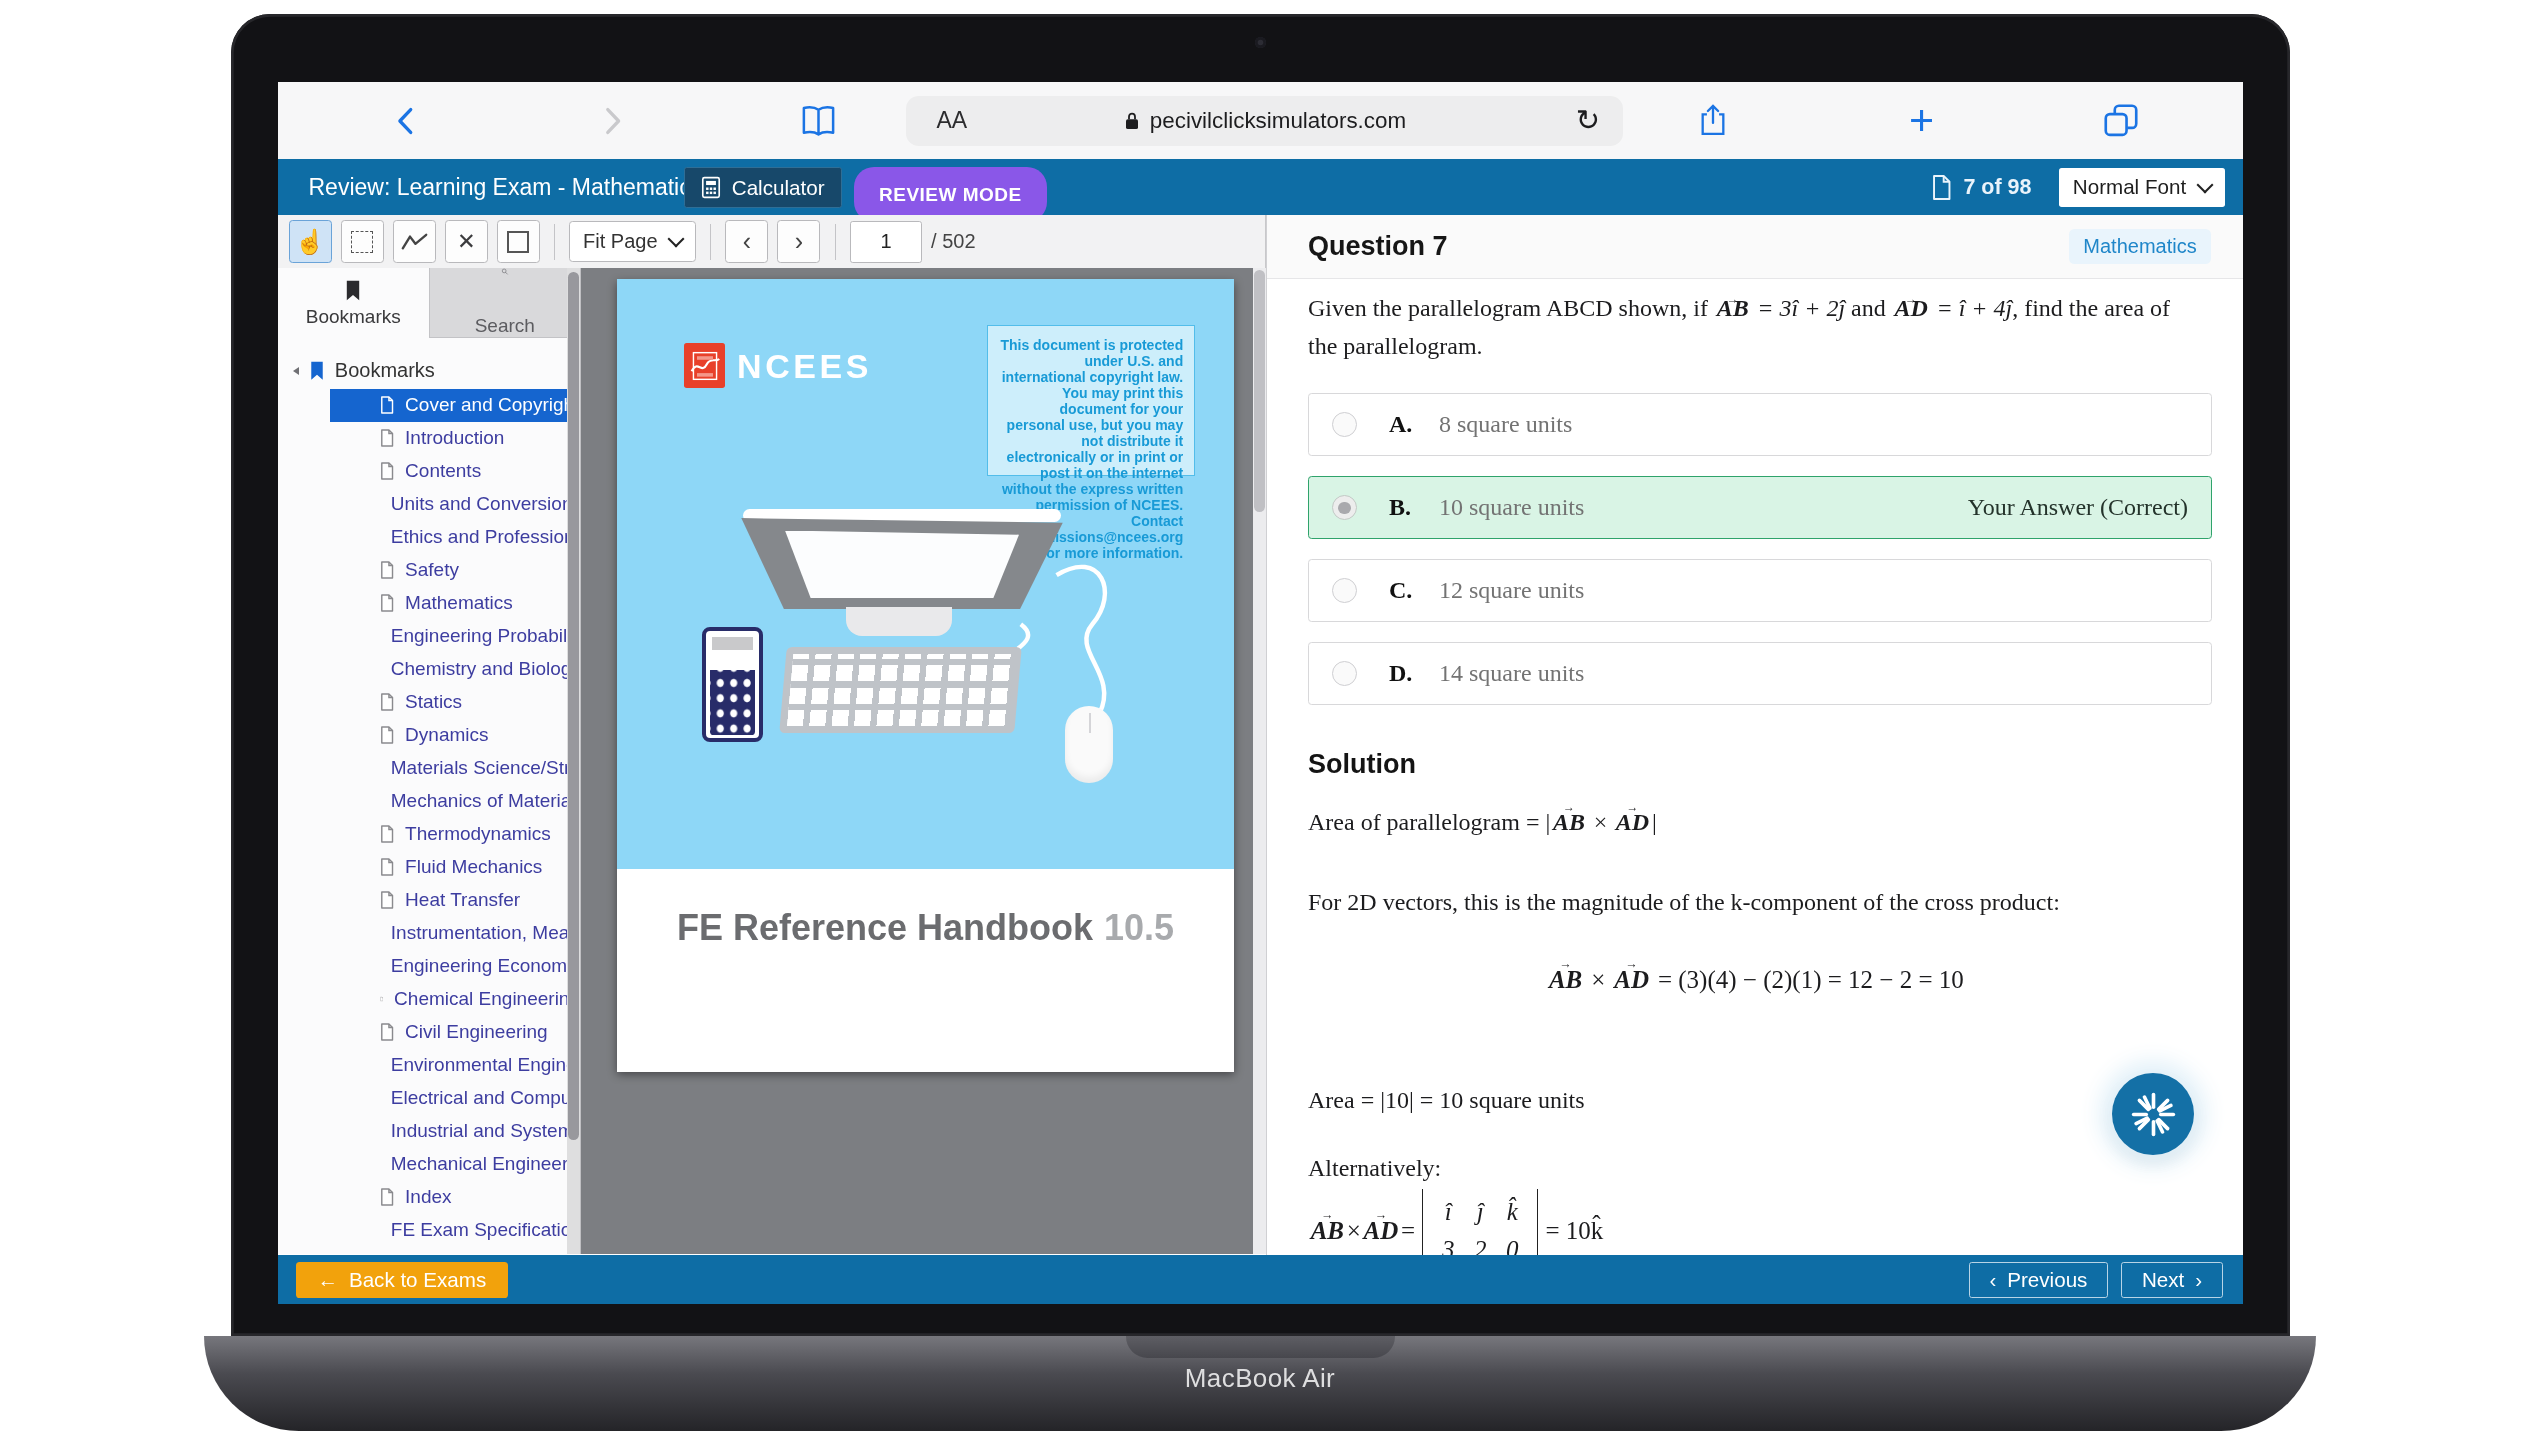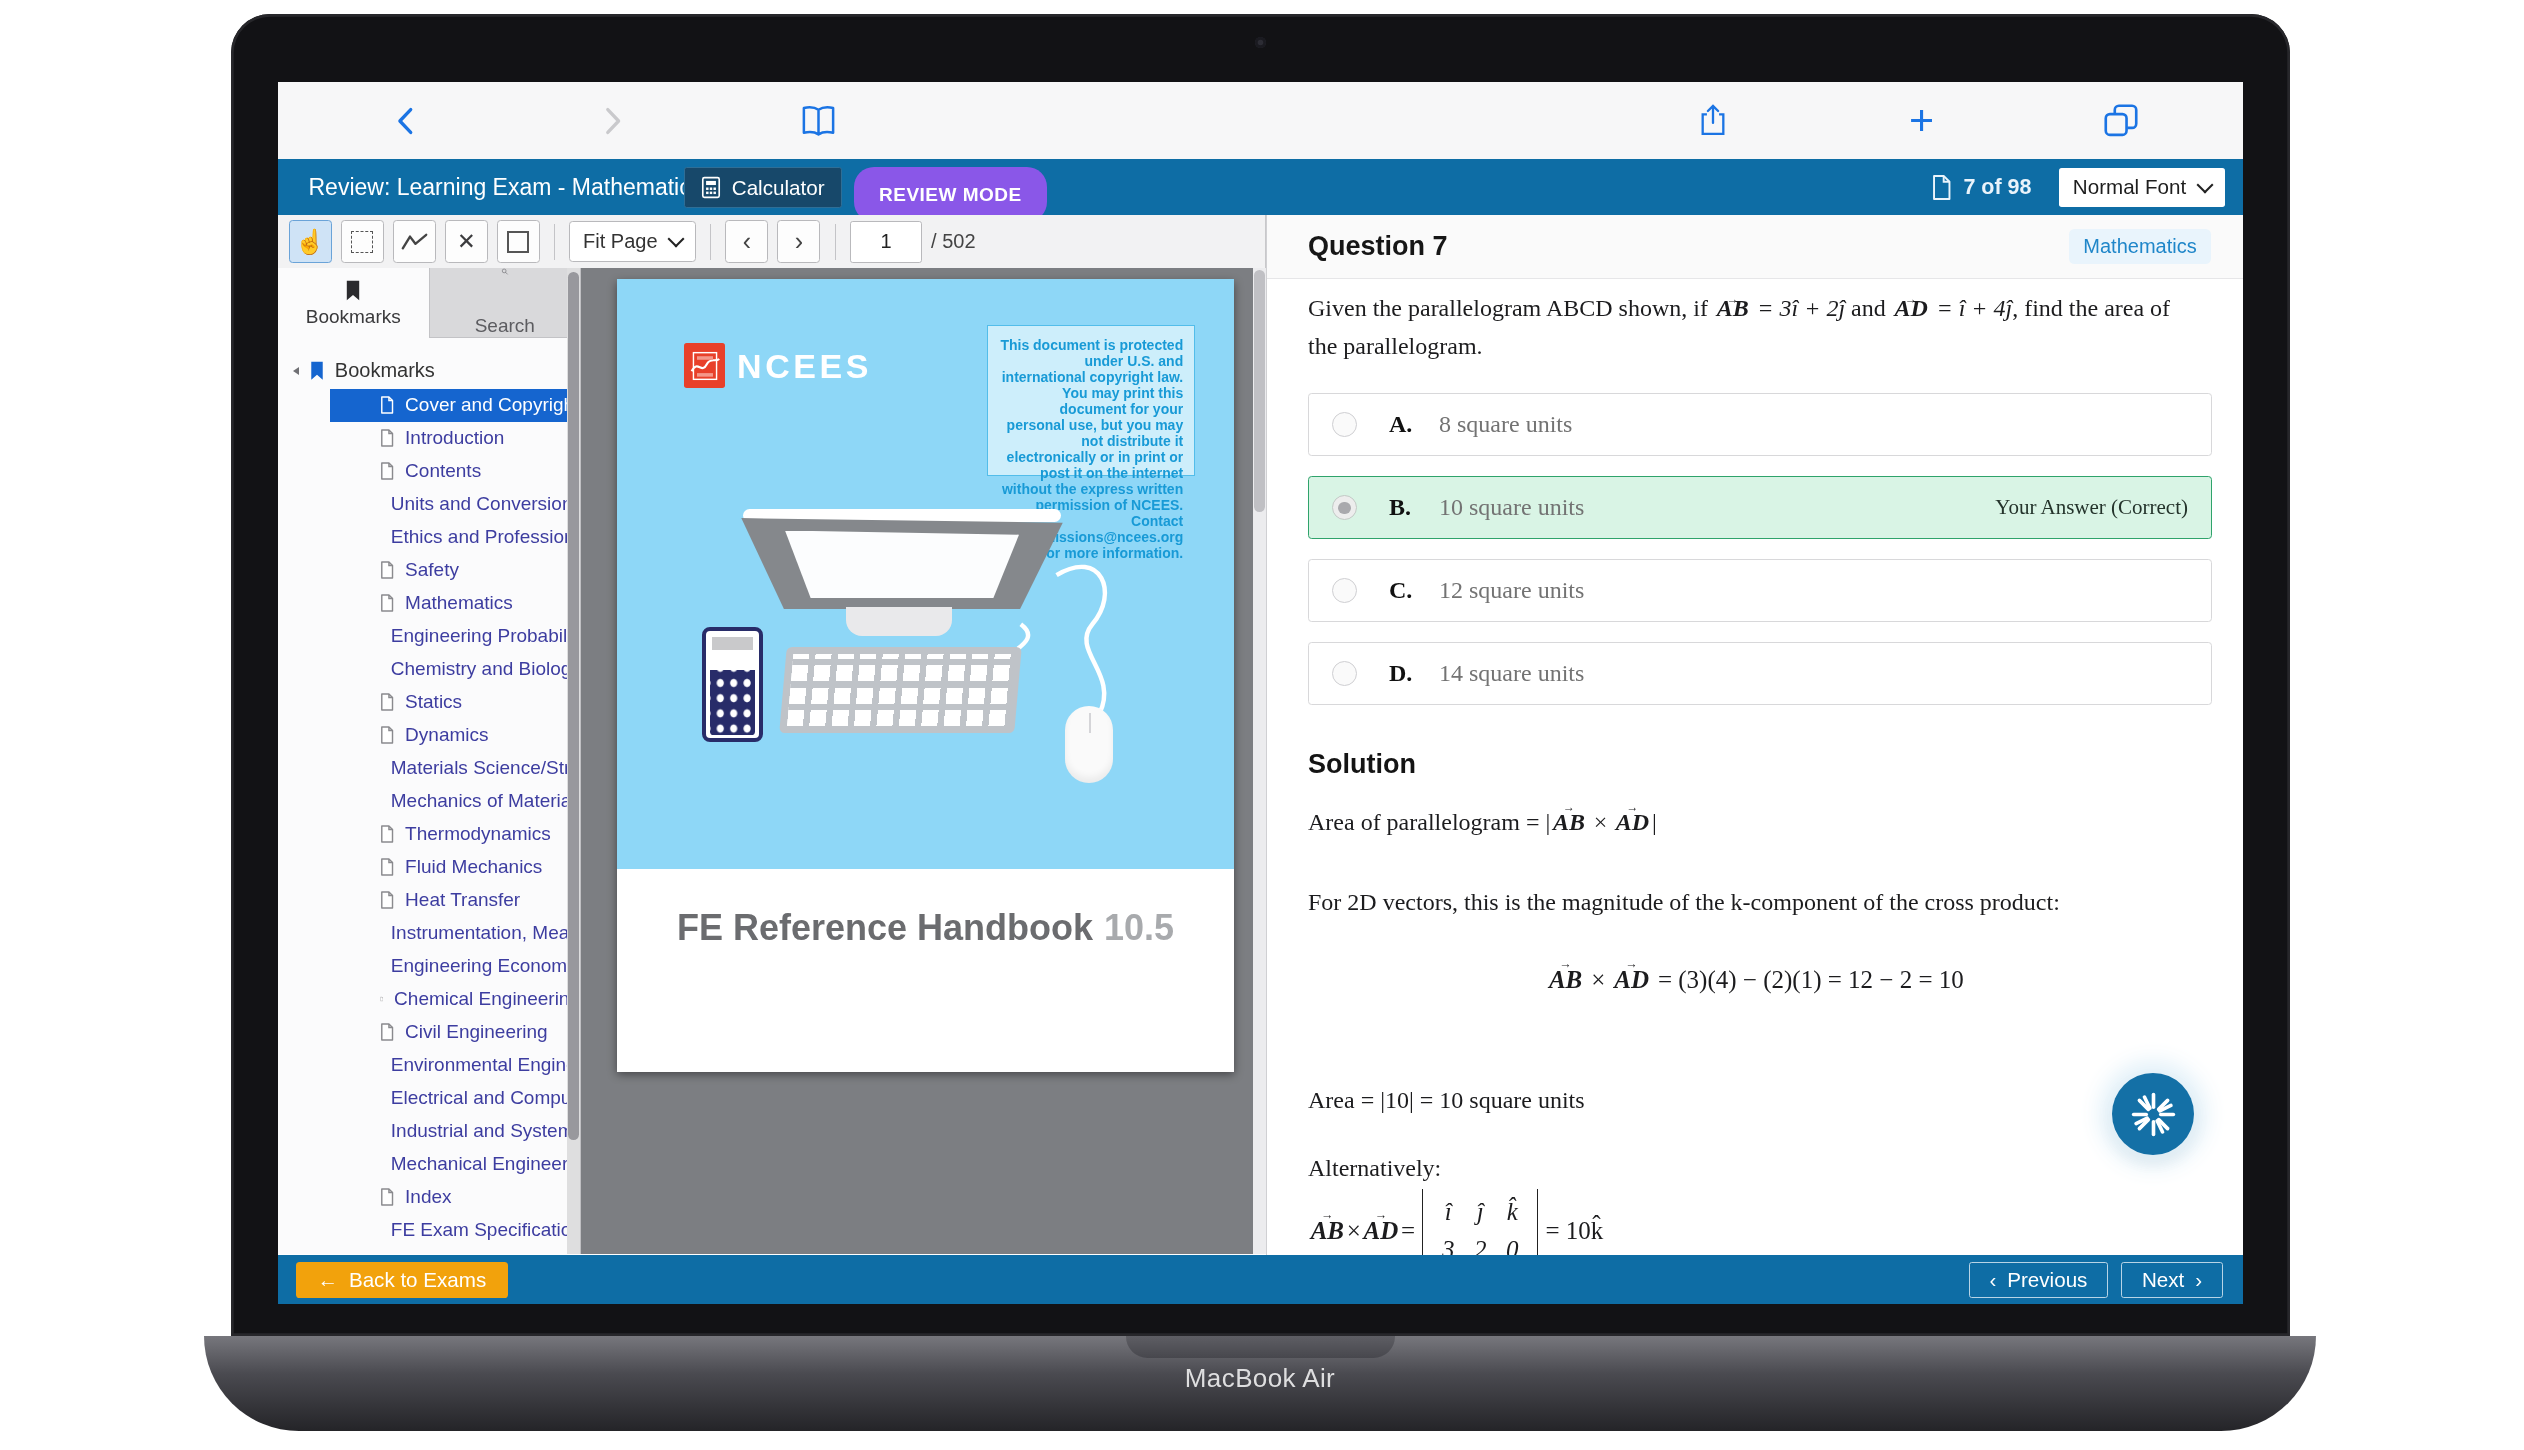--- a/index.html
+++ b/index.html
@@ -128,21 +128,21 @@
   .options{position:absolute;left:41px;top:178px;width:904px;}
   .option{height:63px;margin-bottom:20px;border:0.9px solid #d8d8da;border-radius:3.6px;background:#fff;
           display:flex;align-items:center;padding:0 23px;box-sizing:border-box;}
   .option.correct{background:#d9f4e5;border:1.8px solid var(--green);}
   .radio{width:23px;height:23px;border-radius:50%;border:1.8px solid #cfcfd2;background:#fafafa;margin-right:32px;
          position:relative;flex:none;}
   .option.correct .radio{background:#ededed;border-color:#c2c9c5;}
   .option.correct .radio:after{content:"";position:absolute;left:5.4px;top:5.4px;width:12.6px;height:12.6px;border-radius:50%;background:#a9a9ad;}
   .opt-letter{font-weight:bold;font-size:24px;color:#111;width:50px;}
   .opt-text{font-size:24px;color:#737373;}
-  .opt-badge{margin-left:auto;font-size:21px;color:#24332b;}
+  .opt-badge{margin-left:auto;font-size:24px;color:#24332b;}
   .sol-head{position:absolute;left:41px;top:534px;font-family:"Liberation Sans",sans-serif;
             font-size:27px;font-weight:bold;color:#141414;}
   .sol-line{position:absolute;left:41px;font-size:24px;color:#1c1c1e;}
   .eq-center{position:absolute;left:0;top:751px;width:100%;text-align:center;font-size:25px;color:#1c1c1e;}
   .det-line{position:absolute;left:41px;top:974px;display:flex;align-items:center;font-size:25px;color:#1c1c1e;}
   .matrix{display:inline-block;border-left:1.8px solid #222;border-right:1.8px solid #222;padding:3.6px 9px;margin:0 7.2px;}
   .mrow{display:flex;}
   .mcell{width:32px;text-align:center;font-style:italic;line-height:38px;}
   .fab{position:absolute;left:845px;top:858px;width:82px;height:82px;border-radius:50%;background:#1470a6;
        display:flex;align-items:center;justify-content:center;
@@ -175,20 +175,31 @@
           <svg width="30.5" height="36" viewBox="0 0 24 24">
               <path d="M8.5 3 L17 12 L8.5 21" stroke="#c9c9cc" stroke-width="2.6" fill="none" stroke-linecap="round" stroke-linejoin="round"></path>
             </svg>
         </div>
         <div class="nav-ic" style="left:518px">
           <svg width="39" height="36" viewBox="0 0 28 24">
               <path d="M14 4 C11 1.8 7 1.8 3.5 2.6 V20.5 C7 19.7 11 19.7 14 21.6 C17 19.7 21 19.7 24.5 20.5 V2.6 C21 1.8 17 1.8 14 4 Z M14 4 V21.6" stroke="#1b74e4" stroke-width="1.8" fill="none" stroke-linejoin="round"></path>
             </svg>
         </div>
 
+        <div class="addr">
+          <span class="addr-aa">AA</span>
+          <span class="addr-center">
+            <svg width="18" height="21.5" viewBox="0 0 24 26">
+                <rect x="4" y="11" width="16" height="13" rx="2.5" fill="#1d1d1f"></rect>
+                <path d="M8 11 V7.5 a4 4 0 0 1 8 0 V11" stroke="#1d1d1f" stroke-width="2.4" fill="none"></path>
+              </svg>
+            <span>pecivilclicksimulators.com</span>
+          </span>
+          <span class="addr-refresh glyph">↻</span>
+        </div>
 
         <div class="nav-ic" style="left:1412px">
           <svg width="34" height="39" viewBox="0 0 28 30">
               <path d="M9 10 H5.5 V26 H22.5 V10 H19" stroke="#1b74e4" stroke-width="1.9" fill="none"></path>
               <path d="M14 17 V3.5 M9.8 7.2 L14 3 L18.2 7.2" stroke="#1b74e4" stroke-width="1.9" fill="none" stroke-linecap="round"></path>
             </svg>
         </div>
         <div class="nav-ic" style="left:1621px;color:#1b74e4;font-size:43px;font-weight:300;">
           <span class="glyph">+</span>
         </div>

